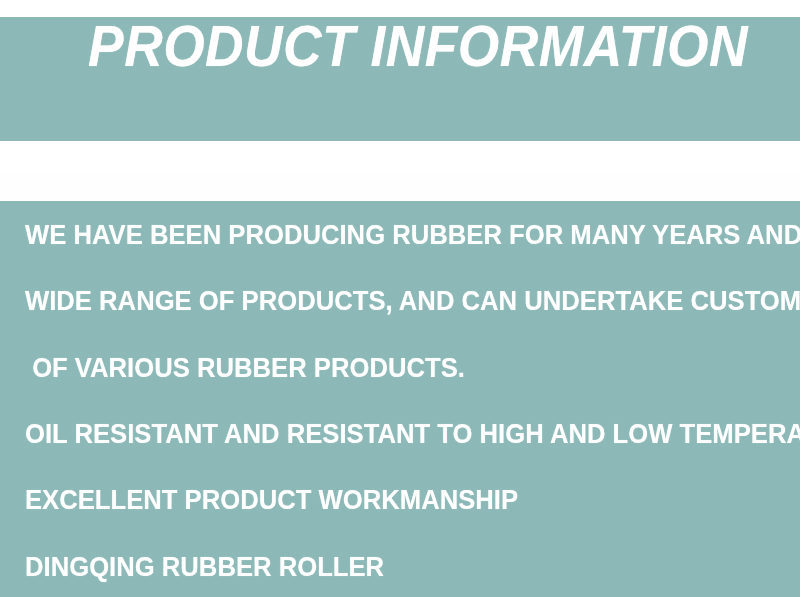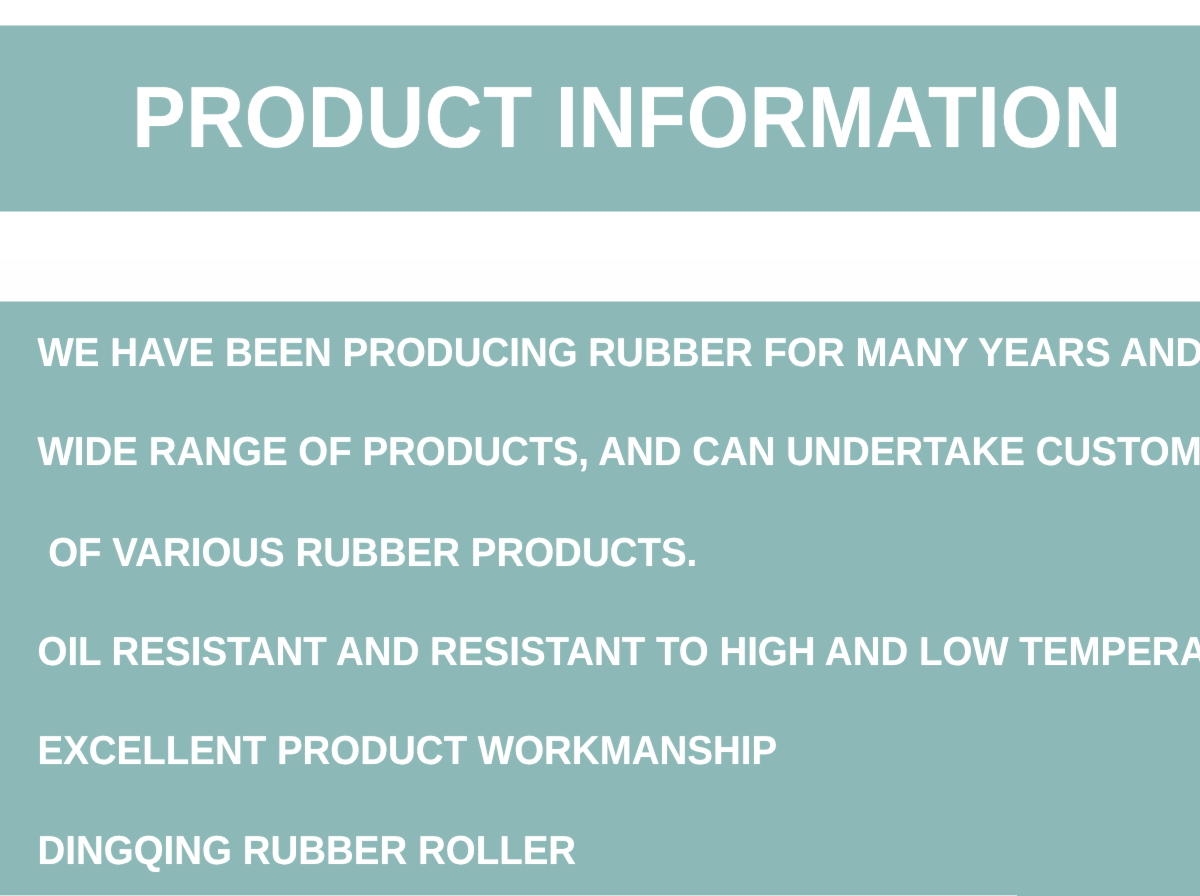--- a/index.html
+++ b/index.html
@@ -23,22 +23,23 @@
 
   
   .banner {
     position: absolute;
     left: 0;
     top: 17px;
     width: 800px;
     height: 124px;
     background: #8cb9b7;
     display: flex;
-    align-items: center;
+    align-items: flex-start;
     justify-content: center;
+    font-style: italic;
   }
 
   .banner-title {
     color: #ffffff;
     font-family: "Liberation Sans", sans-serif;
     font-weight: bold;
     font-size: 58px;
     line-height: 1;
     letter-spacing: 0.5px;
     transform: scaleX(0.92);

